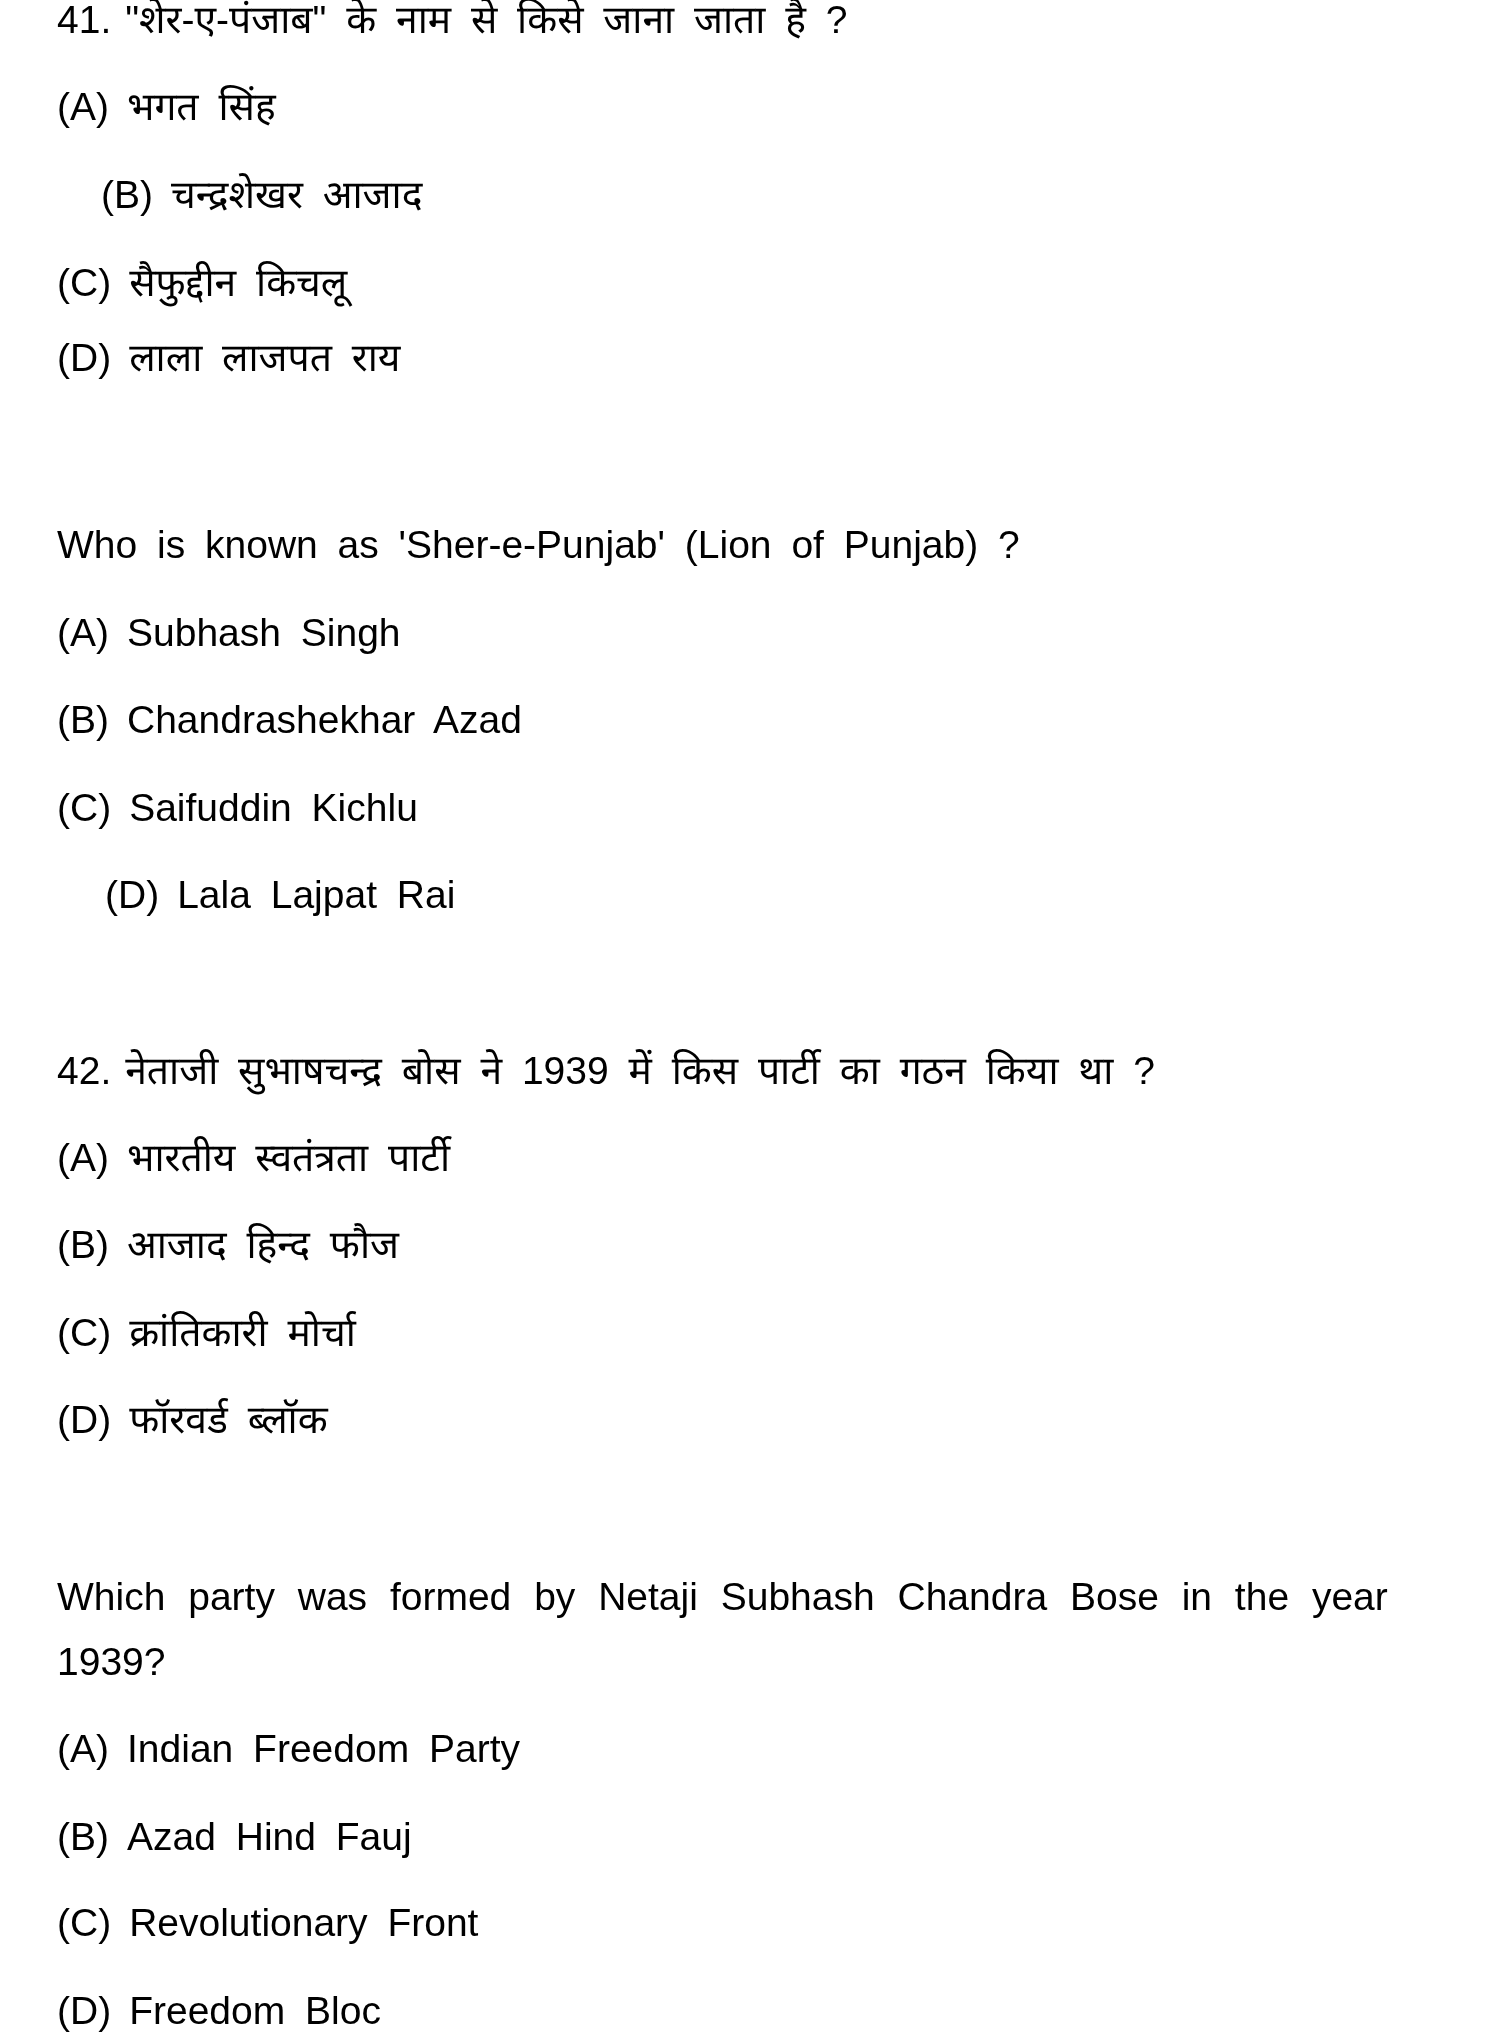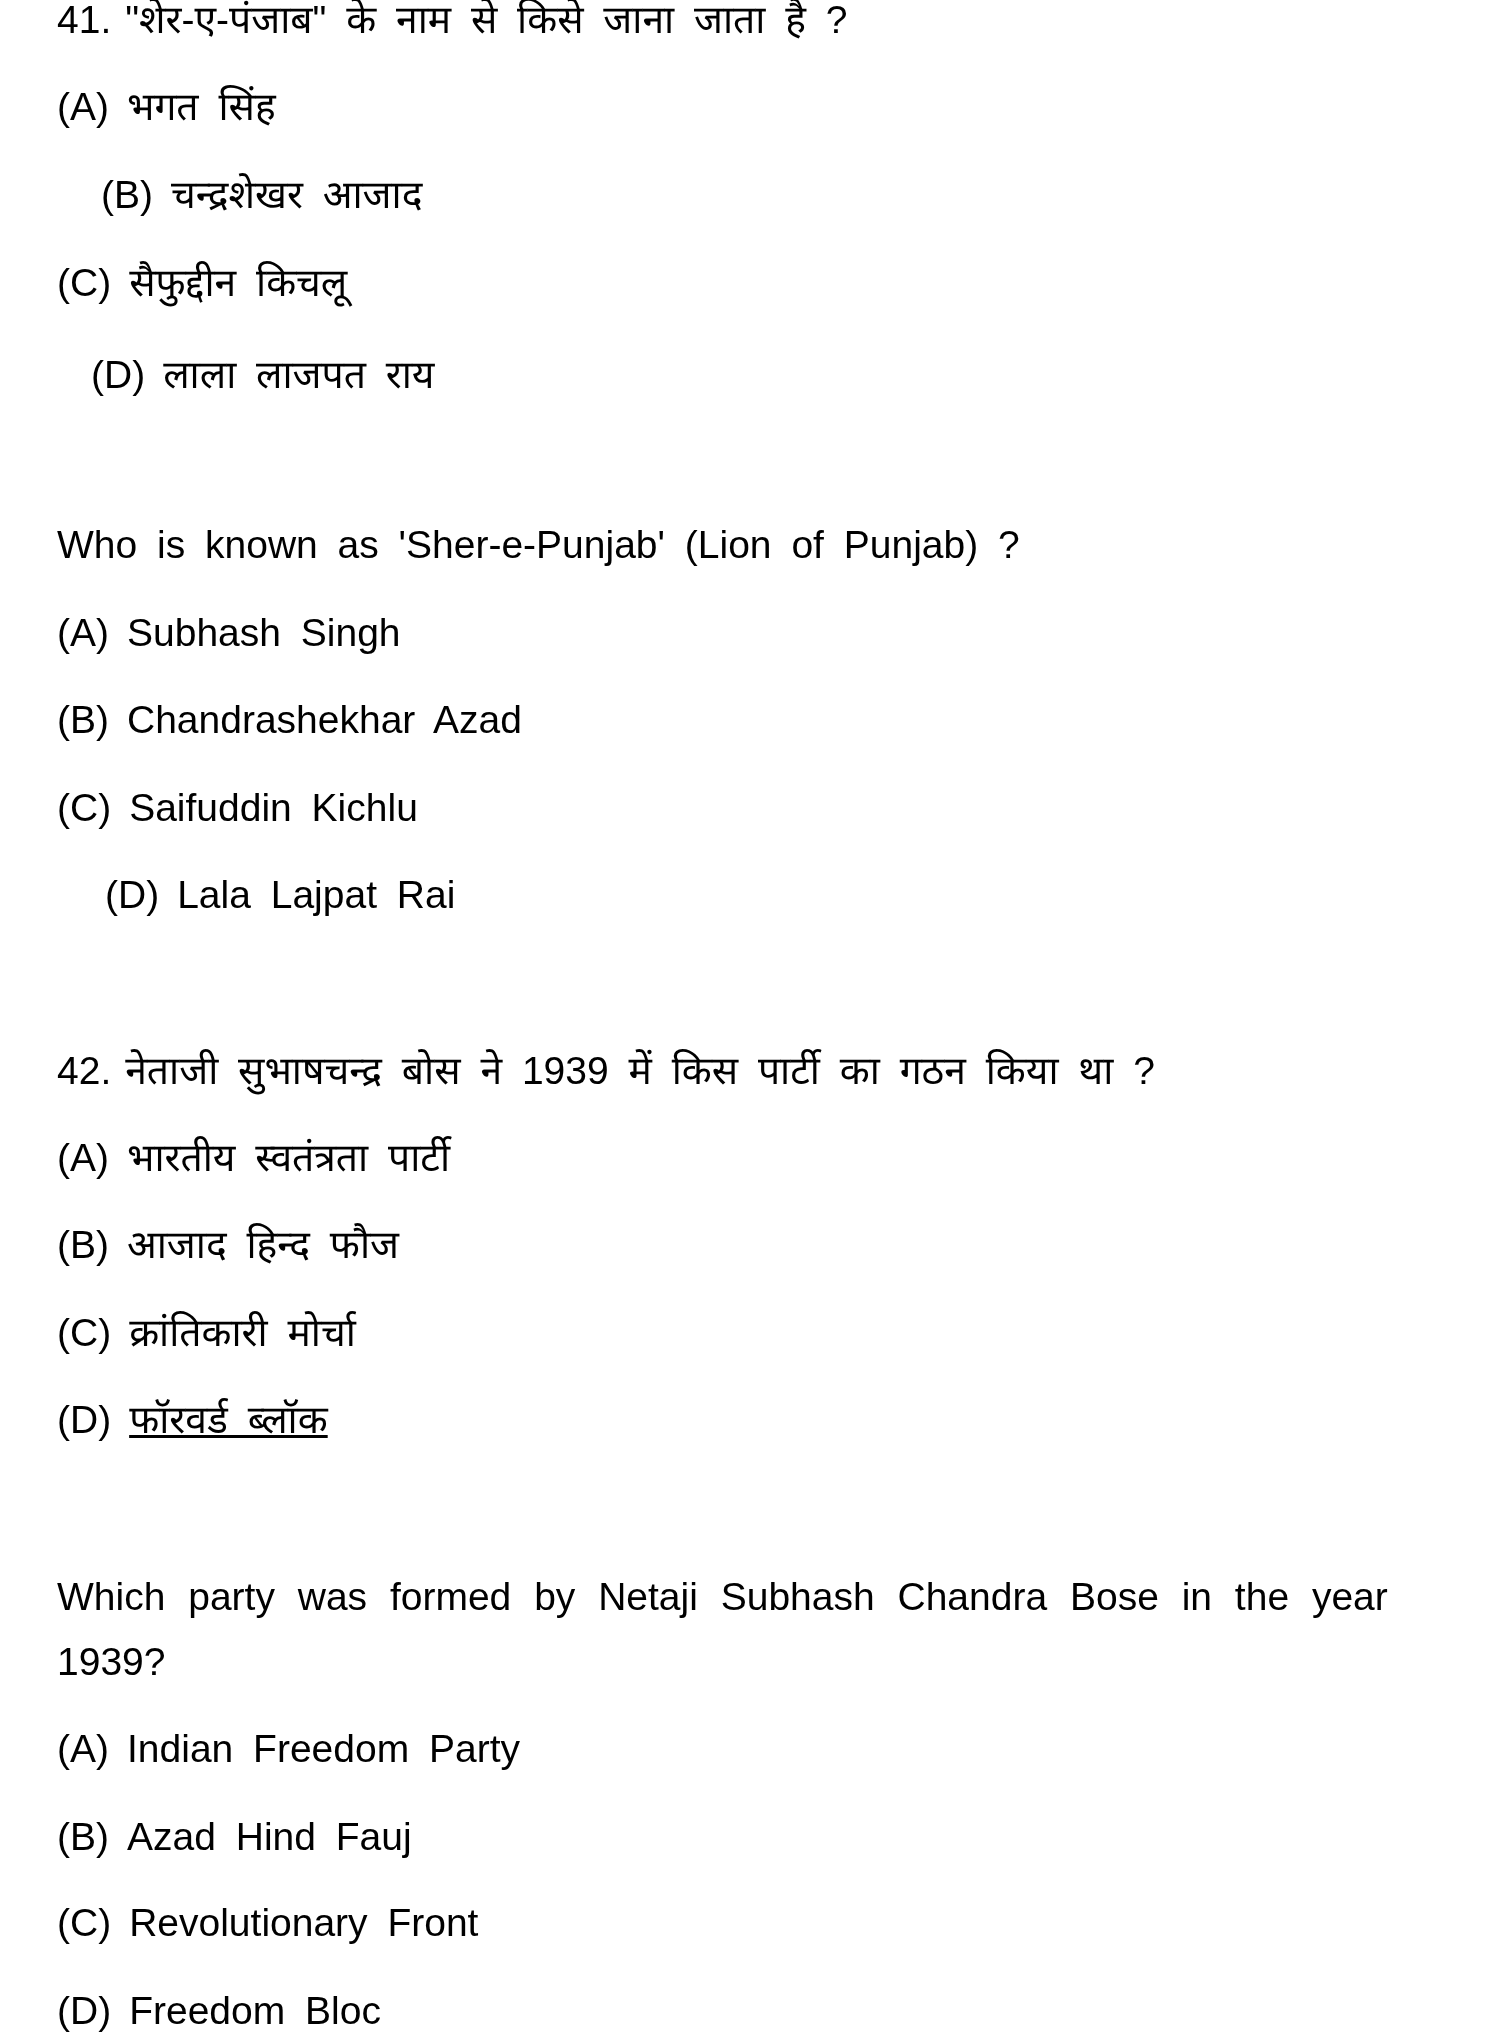--- a/index.html
+++ b/index.html
@@ -41,21 +41,21 @@
 </div>
 <div class="line" style="top:83px;">
   <span class="opt-label">(A)</span><span>भगत सिंह</span>
 </div>
 <div class="line" style="top:171px;margin-left:44px;">
   <span class="opt-label">(B)</span><span>चन्द्रशेखर आजाद</span>
 </div>
 <div class="line" style="top:259px;">
   <span class="opt-label">(C)</span><span>सैफुद्दीन किचलू</span>
 </div>
-<div class="line" style="top:351px;margin-left:34px;">
+<div class="line" style="top:334px;">
   <span class="opt-label">(D)</span><span>लाला लाजपत राय</span>
 </div>
 
 <div class="line" style="top:521px;">
   <span>Who is known as 'Sher-e-Punjab' (Lion of Punjab) ?</span>
 </div>
 <div class="line" style="top:609px;">
   <span class="opt-label">(A)</span><span>Subhash Singh</span>
 </div>
 <div class="line" style="top:696px;">
@@ -73,21 +73,21 @@
 </div>
 <div class="line" style="top:1134px;">
   <span class="opt-label">(A)</span><span>भारतीय स्वतंत्रता पार्टी</span>
 </div>
 <div class="line" style="top:1221px;">
   <span class="opt-label">(B)</span><span>आजाद हिन्द फौज</span>
 </div>
 <div class="line" style="top:1309px;">
   <span class="opt-label">(C)</span><span>क्रांतिकारी मोर्चा</span>
 </div>
-<div class="line" style="top:1396px;text-decoration:underline;">
+<div class="line" style="top:1396px;">
   <span class="opt-label">(D)</span><span>फॉरवर्ड ब्लॉक</span>
 </div>
 
 <div class="line" style="top:1573px; word-spacing:12px;">
   <span>Which party was formed by Netaji Subhash Chandra Bose in the year</span>
 </div>
 <div class="line" style="top:1638px;">
   <span>1939?</span>
 </div>
 <div class="line" style="top:1725px;">

